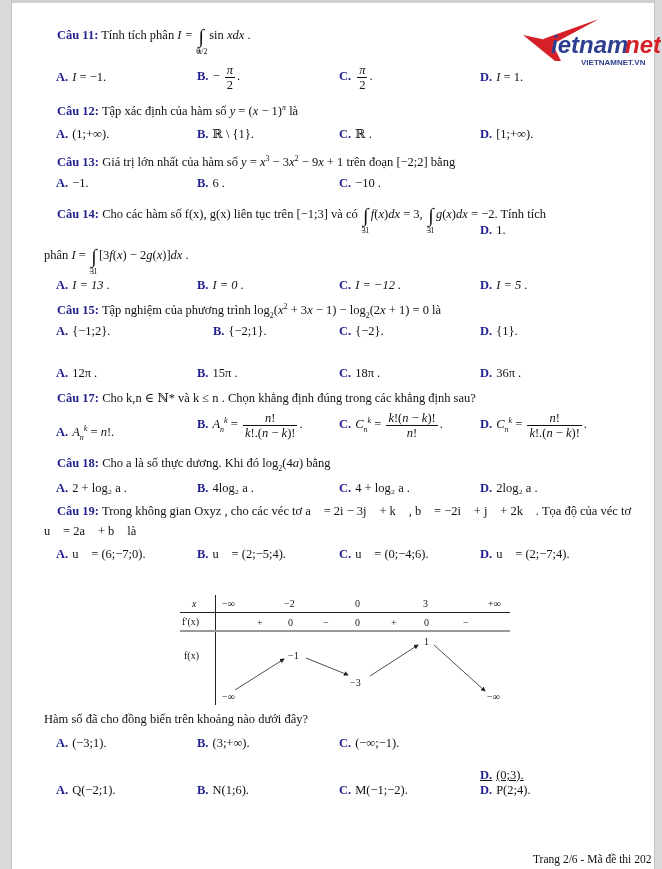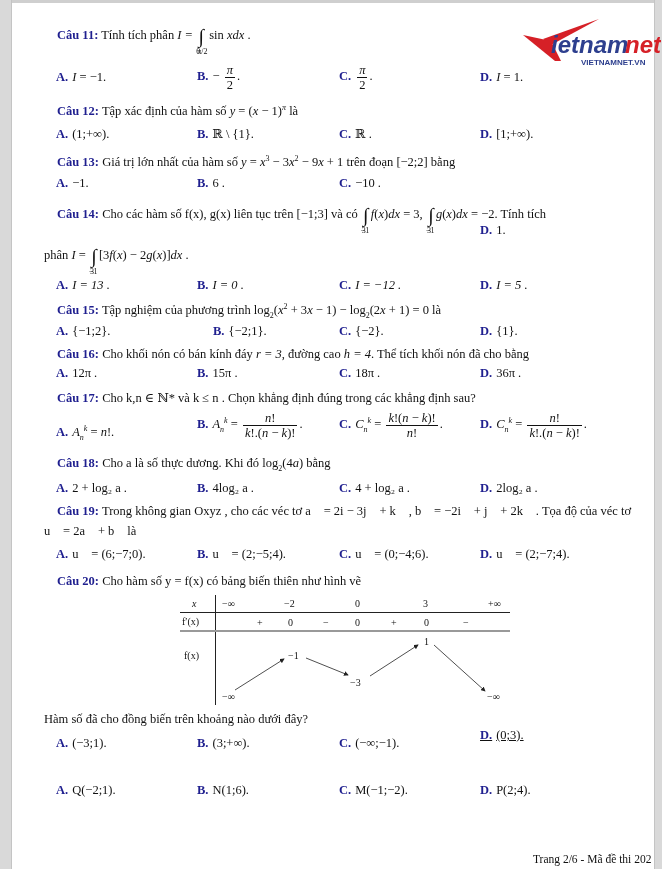--- a/index.html
+++ b/index.html
@@ -104,26 +104,20 @@
     <span class="qlabel">Câu 15:</span>
     <span>Tập nghiệm của phương trình</span>
     <span>log<sub>2</sub>(<i>x</i><sup>2</sup> + 3<i>x</i> − 1) − log<sub>2</sub>(2<i>x</i> + 1) = 0</span>
     <span>là</span>
   </div>
   <div class="opt" style="left:43px;top:320px;"><span class="olabel">A.</span><span>{−1;2}.</span></div>
   <div class="opt" style="left:200px;top:320px;"><span class="olabel">B.</span><span>{−2;1}.</span></div>
   <div class="opt" style="left:326px;top:320px;"><span class="olabel">C.</span><span>{−2}.</span></div>
   <div class="opt" style="left:467px;top:320px;"><span class="olabel">D.</span><span>{1}.</span></div>
 
-  <div class="q" style="top:343px;">
-    <span class="qlabel">Câu 16:</span>
-    <span>Cho khối nón có bán kính đáy</span>
-    <span class="m">r = 3</span><span>, đường cao</span>
-    <span class="m">h = 4</span><span>. Thể tích khối nón đã cho bằng</span>
-  </div>
   <div class="opt" style="left:43px;top:362px;"><span class="olabel">A.</span><span>12π .</span></div>
   <div class="opt" style="left:184px;top:362px;"><span class="olabel">B.</span><span>15π .</span></div>
   <div class="opt" style="left:326px;top:362px;"><span class="olabel">C.</span><span>18π .</span></div>
   <div class="opt" style="left:467px;top:362px;"><span class="olabel">D.</span><span>36π .</span></div>
 
   <div class="q" style="top:387px;">
     <span class="qlabel">Câu 17:</span>
     <span>Cho k,n ∈ ℕ* và k ≤ n . Chọn khẳng định đúng trong các khẳng định sau?</span>
   </div>
   <div class="opt" style="left:43px;top:418px;"><span class="olabel">A.</span><i>A</i><sub><i>n</i></sub><sup><i>k</i></sup> = <i>n</i>!.</div>
@@ -147,24 +141,20 @@
     <span>Trong không gian Oxyz , cho các véc tơ a⃗ = 2i − 3j⃗ + k⃗ , b⃗ = −2i⃗ + j⃗ + 2k⃗ . Tọa độ của véc tơ</span>
   </div>
   <div class="q" style="left:31px;top:520px;">
     <span>u⃗ = 2a⃗ + b⃗  là</span>
   </div>
   <div class="opt" style="left:43px;top:543px;"><span class="olabel">A.</span><span>u⃗ = (6;−7;0).</span></div>
   <div class="opt" style="left:184px;top:543px;"><span class="olabel">B.</span><span>u⃗ = (2;−5;4).</span></div>
   <div class="opt" style="left:326px;top:543px;"><span class="olabel">C.</span><span>u⃗ = (0;−4;6).</span></div>
   <div class="opt" style="left:467px;top:543px;"><span class="olabel">D.</span><span>u⃗ = (2;−7;4).</span></div>
 
-  <div class="q" style="top:570px;">
-    <span class="qlabel">Câu 20:</span>
-    <span>Cho hàm số y = f(x) có bảng biến thiên như hình vẽ</span>
-  </div>
 
   <div class="vtable">
     <div class="vline"></div>
     <div class="hline1"></div>
     <div class="hline2"></div>
     <span class="cell m" style="left:12px;top:3px;">x</span>
     <span class="cell" style="left:2px;top:21px;">f′(x)</span>
     <span class="cell" style="left:4px;top:55px;">f(x)</span>
 
     <span class="cell" style="left:42px;top:3px;">−∞</span>
@@ -199,21 +189,21 @@
       <line x1="254" y1="50" x2="305" y2="96" stroke="#222" stroke-width="0.8" marker-end="url(#ah)"></line>
     </svg>
   </div>
 
   <div class="q" style="left:31px;top:708px;">
     <span>Hàm số đã cho đồng biến trên khoảng nào dưới đây?</span>
   </div>
   <div class="opt" style="left:43px;top:732px;"><span class="olabel">A.</span><span>(−3;1).</span></div>
   <div class="opt" style="left:184px;top:732px;"><span class="olabel">B.</span><span>(3;+∞).</span></div>
   <div class="opt" style="left:326px;top:732px;"><span class="olabel">C.</span><span>(−∞;−1).</span></div>
-  <div class="opt" style="left:467px;top:724px;text-decoration:underline;"><span class="olabel">D.</span><span>(0;3).</span></div>
+  <div class="opt" style="left:467px;top:764px;text-decoration:underline;"><span class="olabel">D.</span><span>(0;3).</span></div>
 
   <div class="opt" style="left:43px;top:779px;"><span class="olabel">A.</span><span>Q(−2;1).</span></div>
   <div class="opt" style="left:184px;top:779px;"><span class="olabel">B.</span><span>N(1;6).</span></div>
   <div class="opt" style="left:326px;top:779px;"><span class="olabel">C.</span><span>M(−1;−2).</span></div>
   <div class="opt" style="left:467px;top:779px;"><span class="olabel">D.</span><span>P(2;4).</span></div>
 
   <div class="footer">Trang 2/6 - Mã đề thi 202</div>
 </div>
 
 </body></html>

